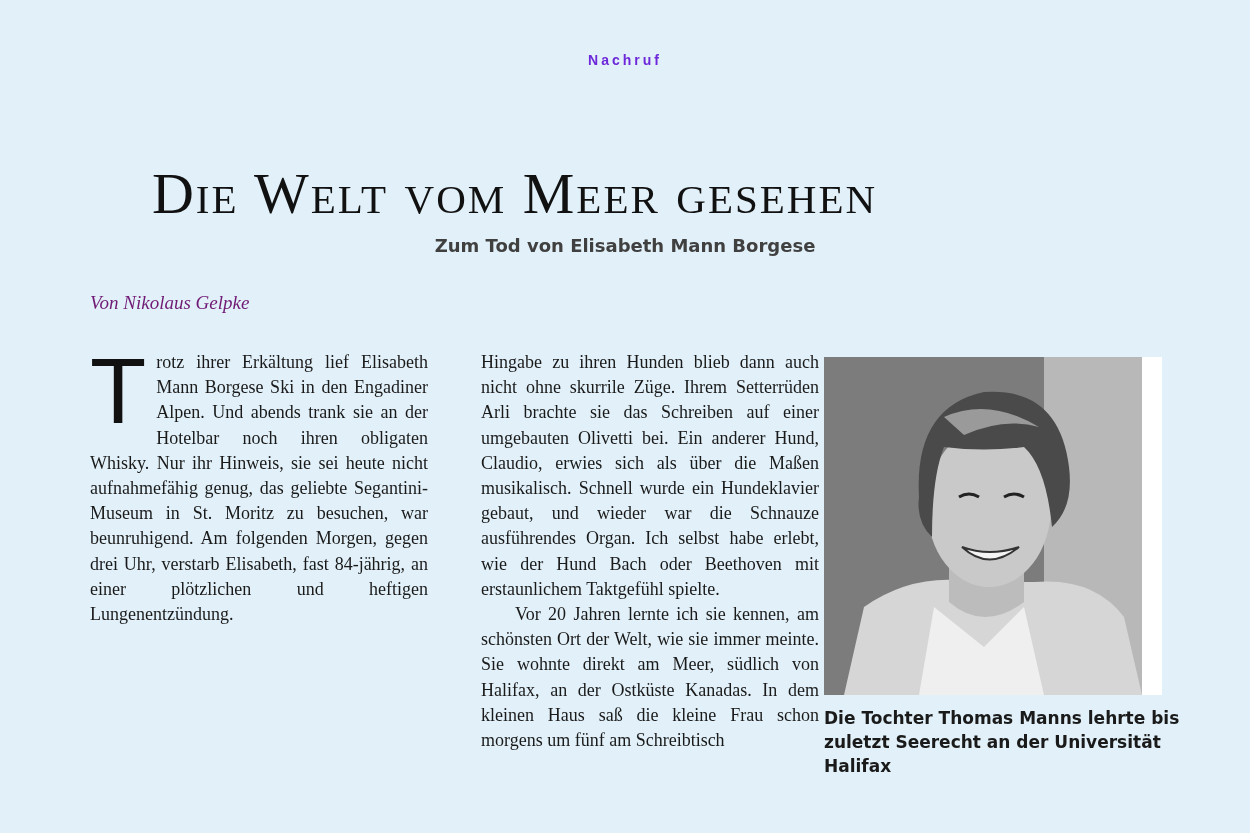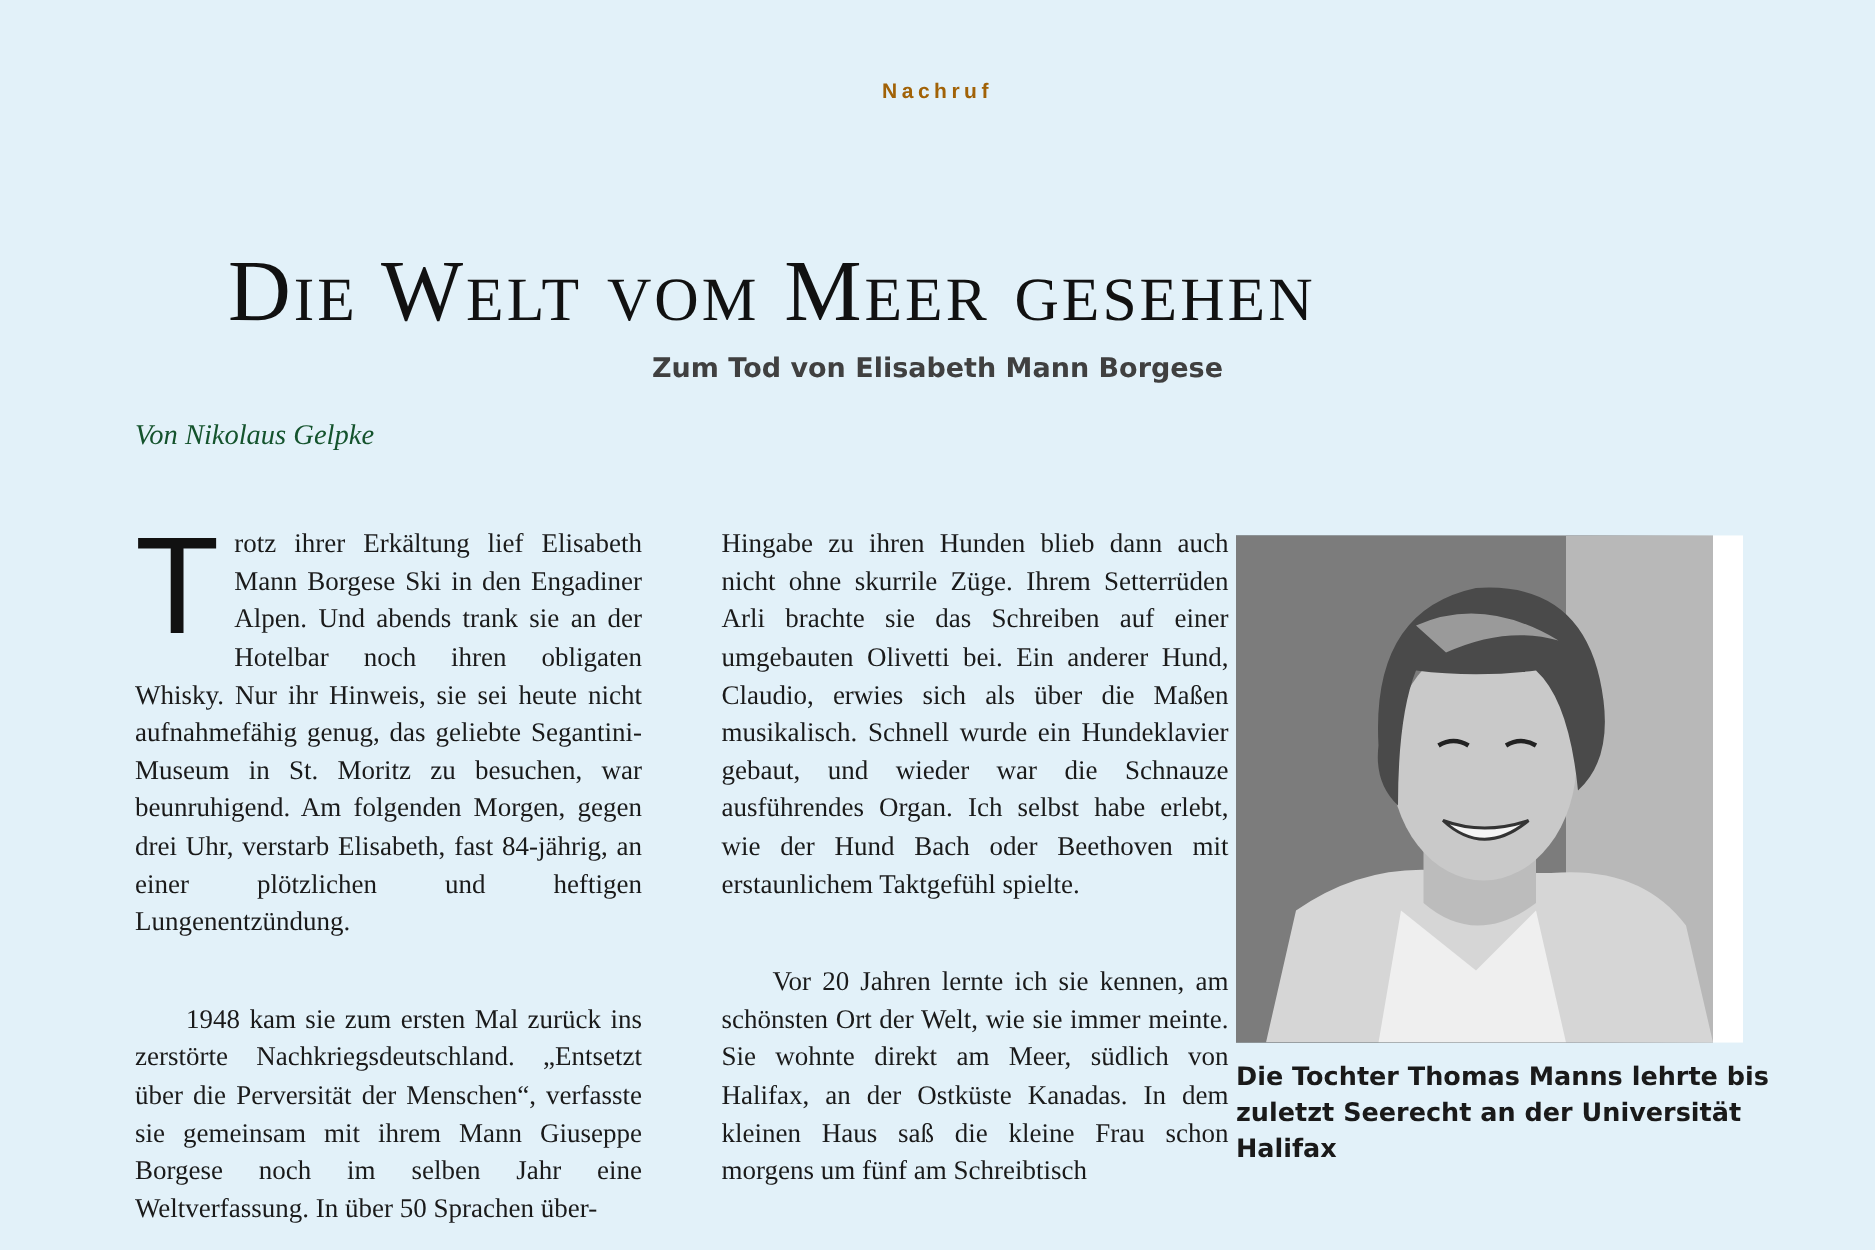--- a/index.html
+++ b/index.html
@@ -7,50 +7,50 @@
       width: 1250px; height: 833px; overflow: hidden;
       background: #e2f1f9;
       position: relative;
       color: #1a1a1a;
     }
     .kicker {
       position: absolute; top: 52px; left: 0; width: 1250px;
       text-align: center;
       font-family: "Liberation Sans", sans-serif;
       font-size: 14px; letter-spacing: 3px; font-weight: bold;
-      color: #a16207;
+      color: #6d28d9;
     }
     .title {
       position: absolute; top: 160px; left: 0; width: 1029px;
       text-align: center;
       font-family: "Liberation Serif", serif;
       font-size: 58px; font-variant: small-caps; letter-spacing: 2px;
       color: #111; margin: 0; font-weight: normal;
     }
     .subtitle {
       position: absolute; top: 235px; left: 0; width: 1250px;
       text-align: center;
       font-family: "DejaVu Sans", sans-serif;
       font-size: 18px; font-weight: bold; color: #404040;
     }
     .byline {
-      position: absolute; top: 280px; left: 90px;
+      position: absolute; top: 292px; left: 90px;
       font-family: "Liberation Serif", serif;
-      font-style: italic; font-size: 19px; color: #14532d;
+      font-style: italic; font-size: 19px; color: #701a75;
     }
     .col {
       position: absolute; top: 350px; width: 338px;
       font-family: "Liberation Serif", serif;
       font-size: 18px; line-height: 25.2px; color: #1a1a1a;
       text-align: justify; hyphens: manual;
     }
     .col1 { left: 90px; }
     .col2 { left: 481px; }
     .col p { margin: 0; }
-    .col p.indent { text-indent: 34px; margin-top: 40px; }
+    .col p.indent { text-indent: 34px; }
     .dropcap {
       float: left;
       font-family: "Liberation Sans", sans-serif;
       font-size: 92px; line-height: 74px;
       margin: 4px 10px 0 0; color: #111;
     }
     .photo {
       position: absolute; top: 357px; left: 824px;
       width: 338px; height: 338px;
       background: linear-gradient(90deg, #3a3a3a 0%, #6a6a6a 40%, #8a8a8a 70%, #cfcfcf 94%, #ffffff 94%);
@@ -69,21 +69,20 @@
 <div class="kicker">Nachruf</div>
 
 <h1 class="title">Die Welt vom Meer gesehen</h1>
 
 <div class="subtitle">Zum Tod von Elisabeth Mann Borgese</div>
 
 <div class="byline">Von Nikolaus Gelpke</div>
 
 <div class="col col1">
   <p><span class="dropcap">T</span><span>rotz ihrer Erkältung lief Elisabeth Mann Borgese Ski in den Engadiner Alpen. Und abends trank sie an der Hotelbar noch ihren obligaten Whisky. Nur ihr Hinweis, sie sei heute nicht aufnahmefähig genug, das geliebte Segantini-Museum in St. Moritz zu besu­chen, war beunruhigend. Am folgenden Morgen, gegen drei Uhr, verstarb Elisa­beth, fast 84-jährig, an einer plötzlichen und heftigen Lungenentzündung.</span></p>
-  <p class="indent">1948 kam sie zum ersten Mal zurück ins zerstörte Nachkriegsdeutschland. „Ent­setzt über die Perversität der Menschen“, verfasste sie gemeinsam mit ihrem Mann Giuseppe Borgese noch im selben Jahr eine Weltverfassung. In über 50 Sprachen über-</p>
 </div>
 
 <div class="col col2">
   <p>Hingabe zu ihren Hunden blieb dann auch nicht ohne skurrile Züge. Ihrem Setterrüden Arli brachte sie das Schreiben auf einer umgebauten Olivetti bei. Ein anderer Hund, Claudio, erwies sich als über die Maßen musikalisch. Schnell wurde ein Hundeklavier gebaut, und wie­der war die Schnauze ausführendes Organ. Ich selbst habe erlebt, wie der Hund Bach oder Beethoven mit erstaunlichem Taktge­fühl spielte.</p>
   <p class="indent">Vor 20 Jahren lernte ich sie kennen, am schönsten Ort der Welt, wie sie immer meinte. Sie wohnte direkt am Meer, süd­lich von Halifax, an der Ostküste Kanadas. In dem kleinen Haus saß die kleine Frau schon morgens um fünf am Schreibtisch</p>
 </div>
 
 <div class="photo" title="Schwarzweißporträt einer lächelnden älteren Frau mit kurzem Haar">
   <svg width="338" height="338" viewBox="0 0 338 338">
     <rect x="0" y="0" width="318" height="338" fill="#7c7c7c"></rect>

